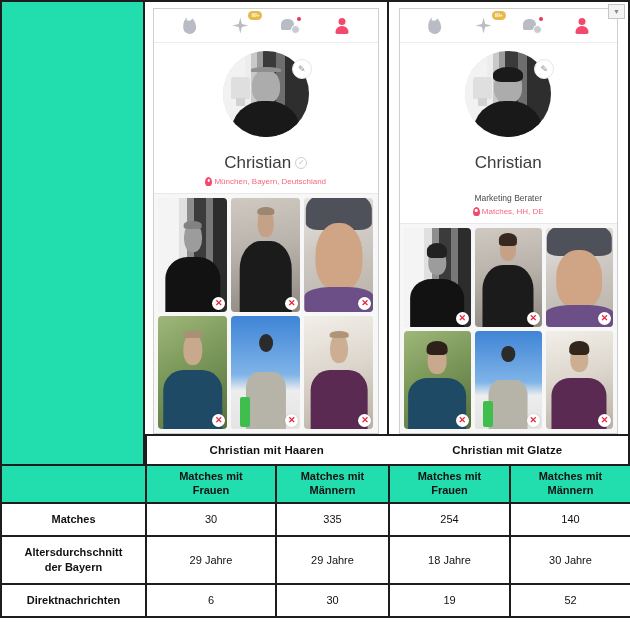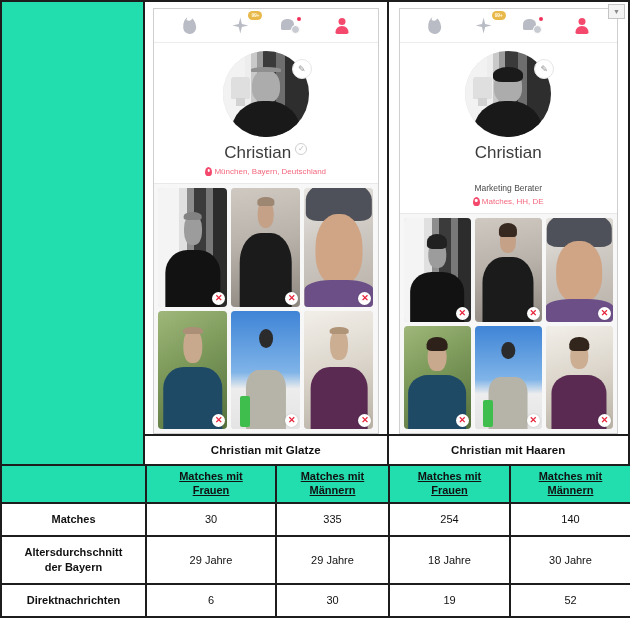--- a/index.html
+++ b/index.html
@@ -231,23 +231,23 @@
     border: 1px solid #e6e6e6;
     display: flex;
     align-items: center;
     justify-content: center;
     font-size: 9px;
     color: #8e8e8e;
   }
   .pname {
     font-size: 17px;
     color: #3c3c3c;
-    margin-top: 6px;
-    display: flex;
-    align-items: flex-start;
+    margin-top: 16px;
+    display: flex;
+    align-items: center;
     gap: 4px;
     font-weight: normal;
   }
   .verified {
     width: 12px; height: 12px;
     border-radius: 50%;
     border: 1px solid #cfcfcf;
     color: #bdbdbd;
     font-size: 8px;
     display: flex; align-items: center; justify-content: center;
@@ -373,21 +373,20 @@
     font-size: 11px;
     color: #111;
     padding: 4px 3px;
   }
   th.hdr {
     background: #22DDAE;
     font-weight: bold;
     font-size: 11.5px;
     height: 34px;
     line-height: 1.25;
-    text-decoration: underline;
   }
   td.rowlabel {
     text-align: left;
     font-weight: bold;
     padding-left: 7px;
     font-size: 11.5px;
     line-height: 1.3;
     background: #fff;
   }
   td.val {
@@ -635,22 +634,22 @@
                 </div>
 
               </div>
             </div>
           </div>
         </div>
 
       </div>
 
       <div class="caption-row">
+        <div class="caption-cell divided">Christian mit Haaren</div>
         <div class="caption-cell">Christian mit Glatze</div>
-        <div class="caption-cell divided">Christian mit Haaren</div>
       </div>
 
     </div>
   </div>
 
   <table class="stats">
     <colgroup>
       <col style="width:145px">
         <col style="width:130px">
         <col style="width:113px">

